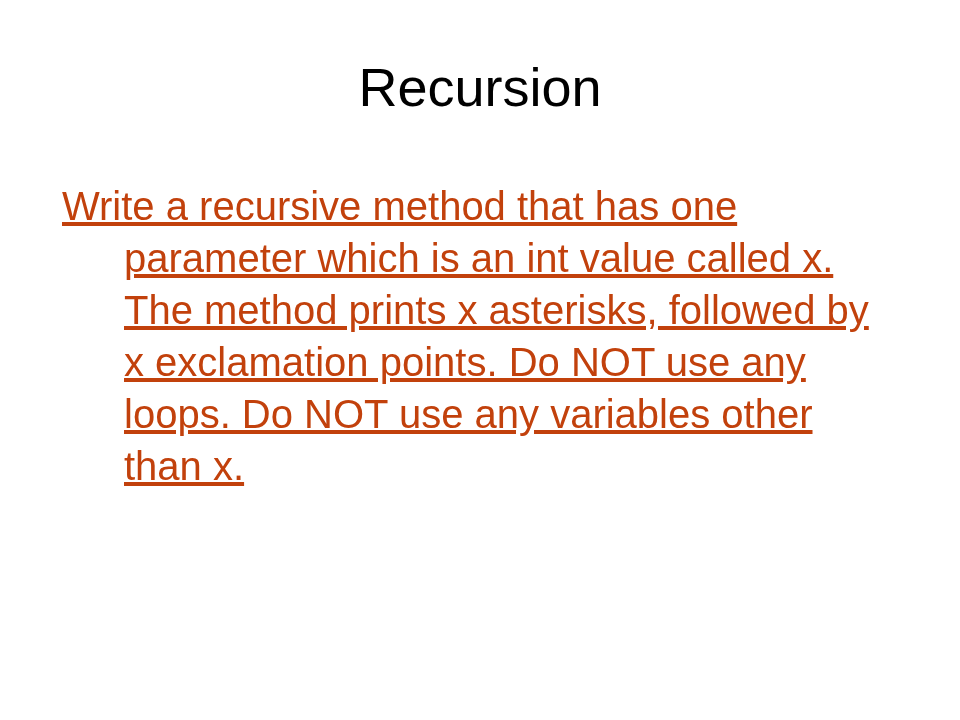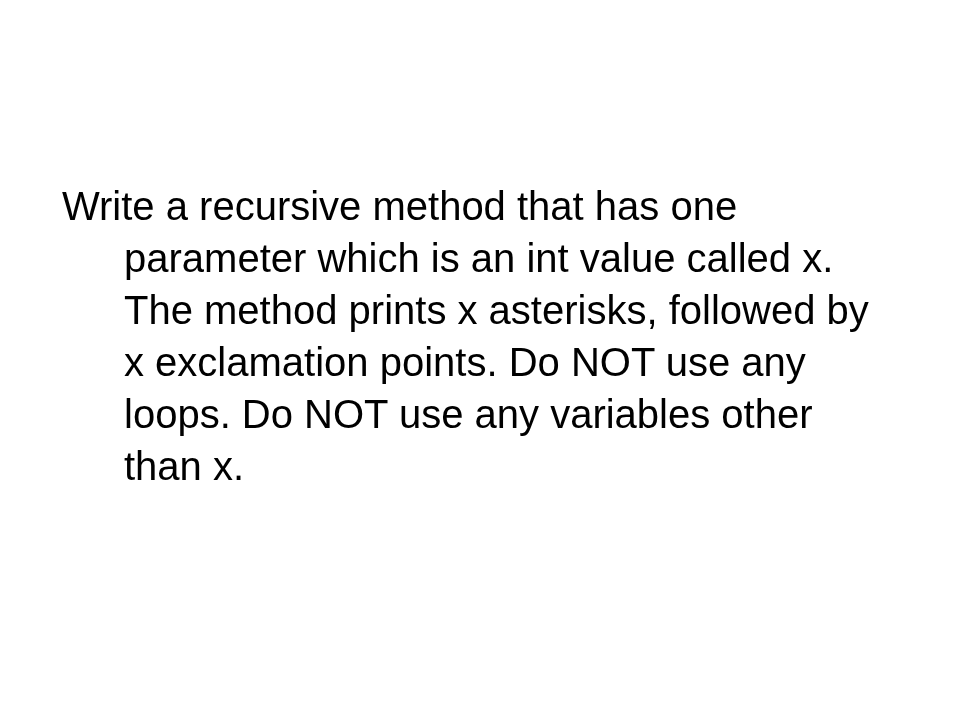--- a/index.html
+++ b/index.html
@@ -44,30 +44,32 @@
     left: 62px;
     top: 180px;
     width: 830px;
   }
 
   .body-paragraph {
     margin: 0;
     font-size: 40px;
     line-height: 52px;
     font-weight: normal;
-    color: #000000;
+    color: #c2410c;
     text-align: left;
     text-indent: -62px;
     padding-left: 62px;
     word-spacing: 0px;
+    text-decoration: underline;
   }
 </style>
 </head>
 <body>
 
 <div class="slide">
 
+  <h1 class="slide-title">Recursion</h1>
 
   <div class="slide-body">
     <p class="body-paragraph">Write a recursive method that has one parameter which is an int value called x. The method prints x asterisks, followed by x exclamation points. Do NOT use any loops. Do NOT use any variables other than x.</p>
   </div>
 
 </div>
 
 </body></html>

